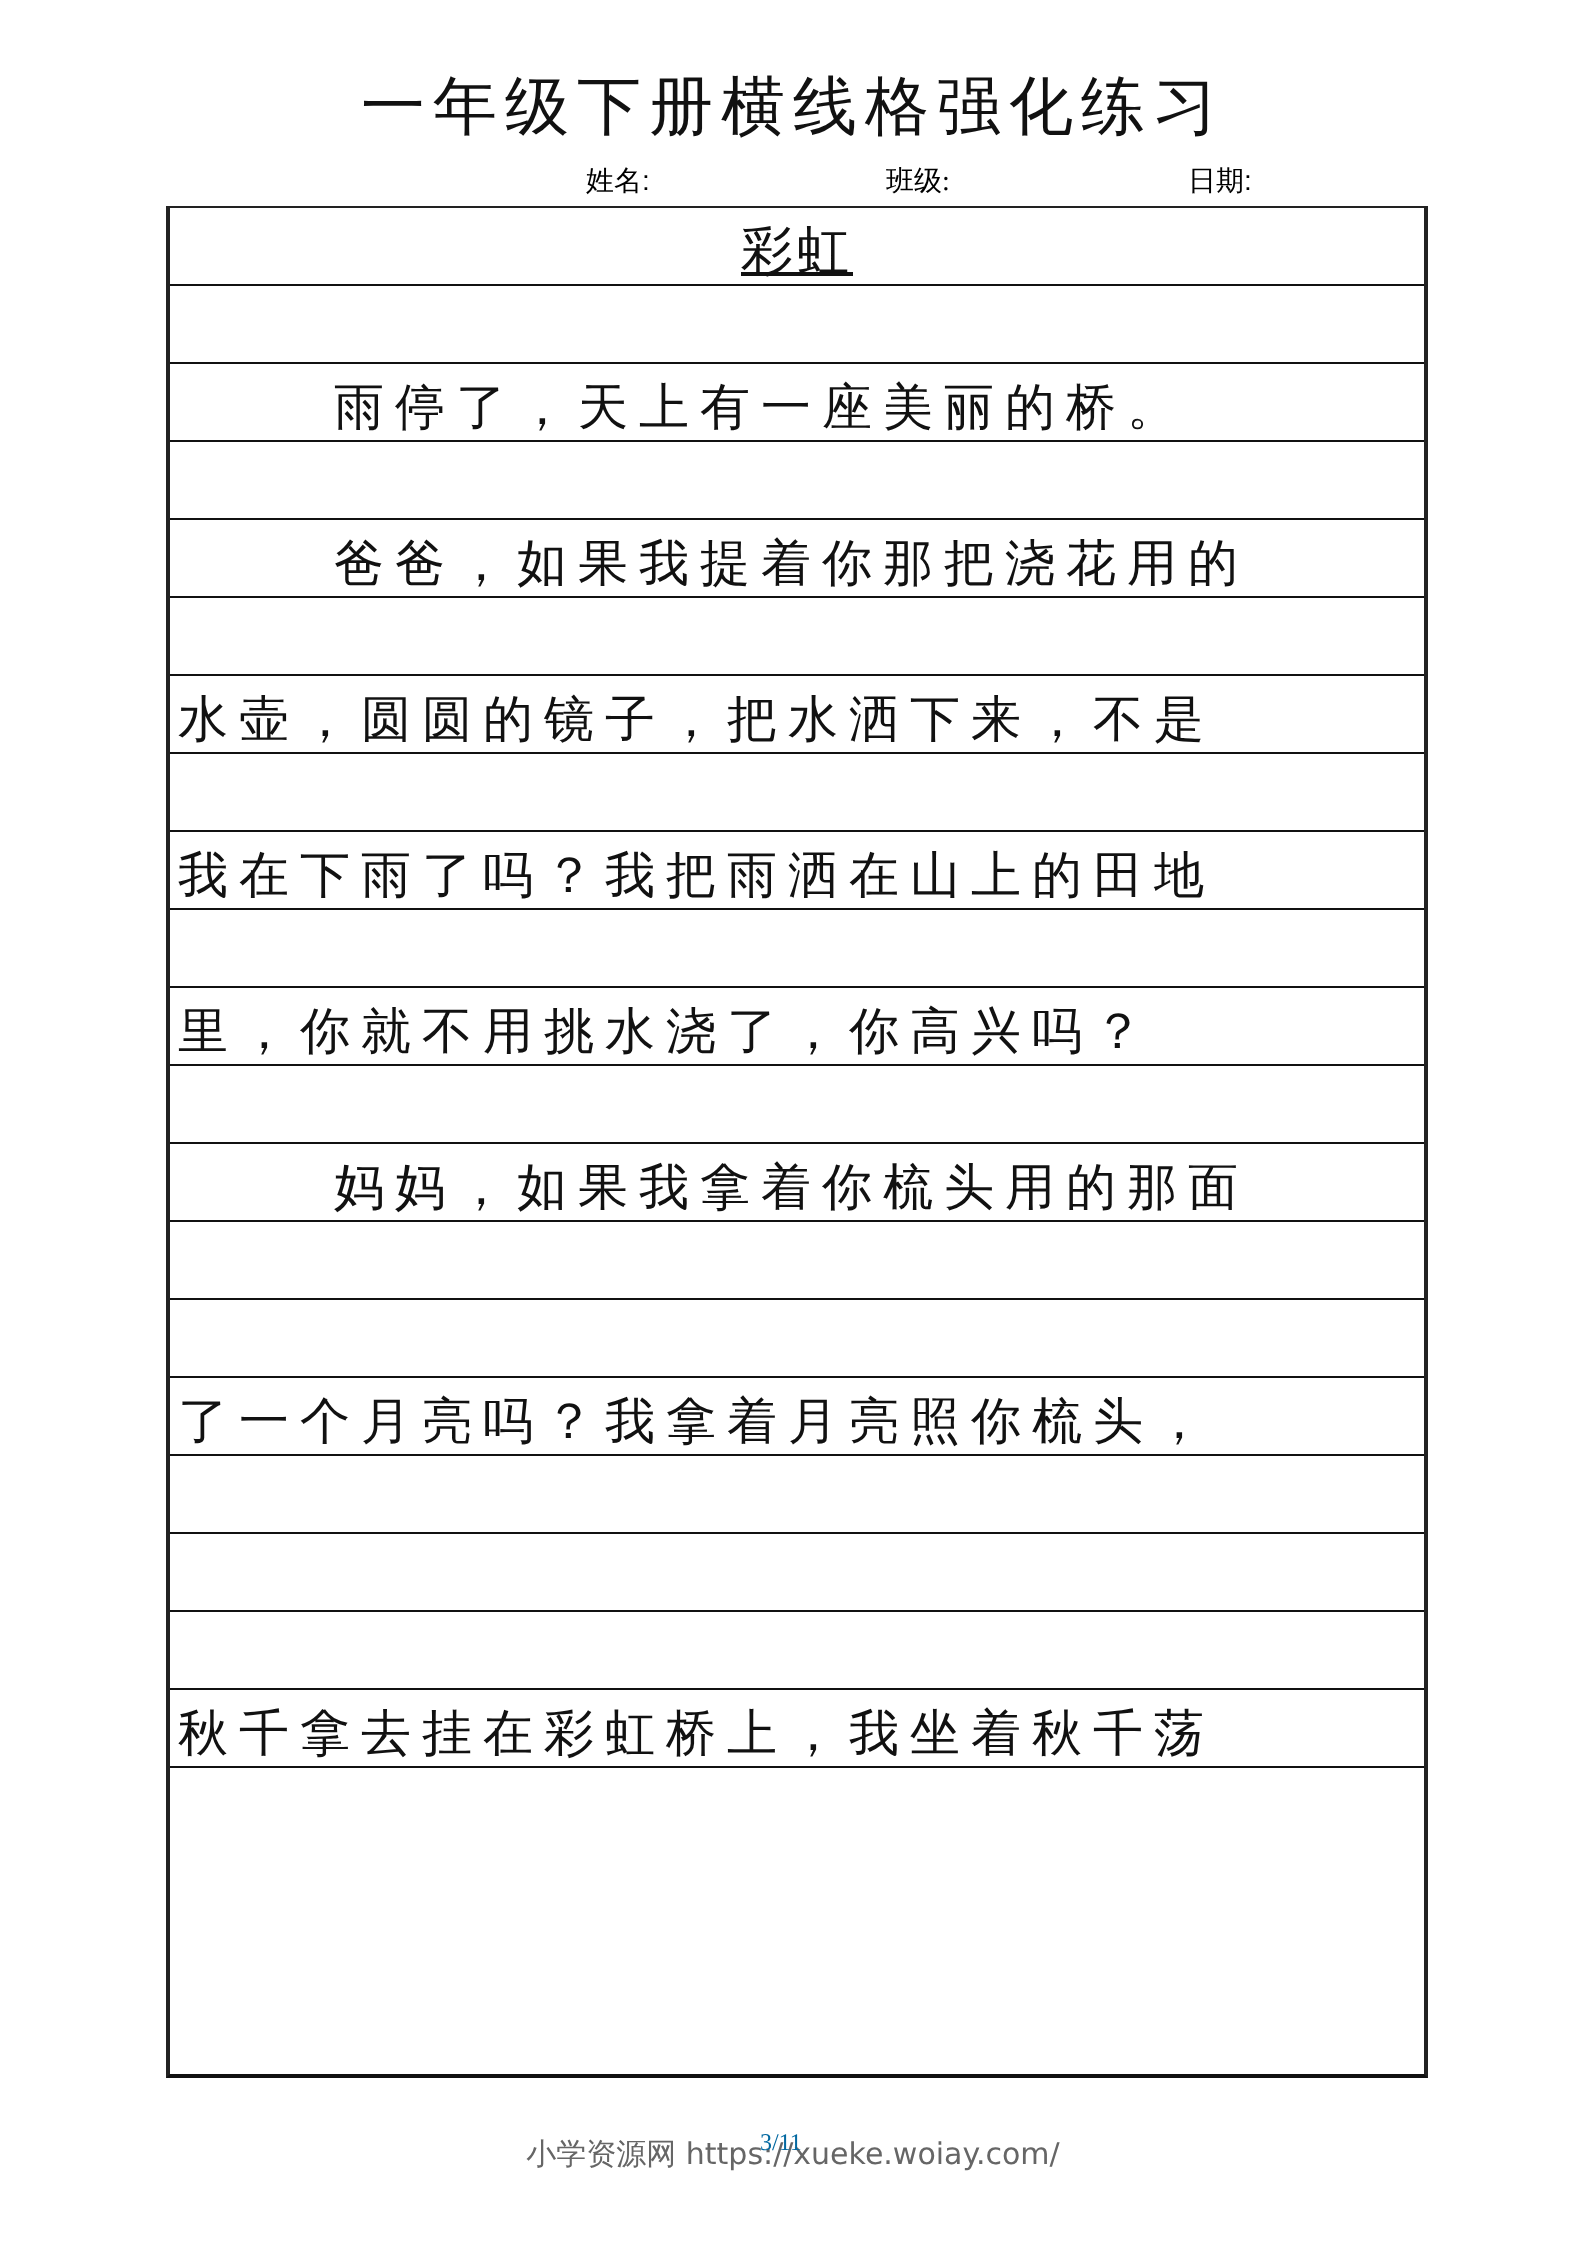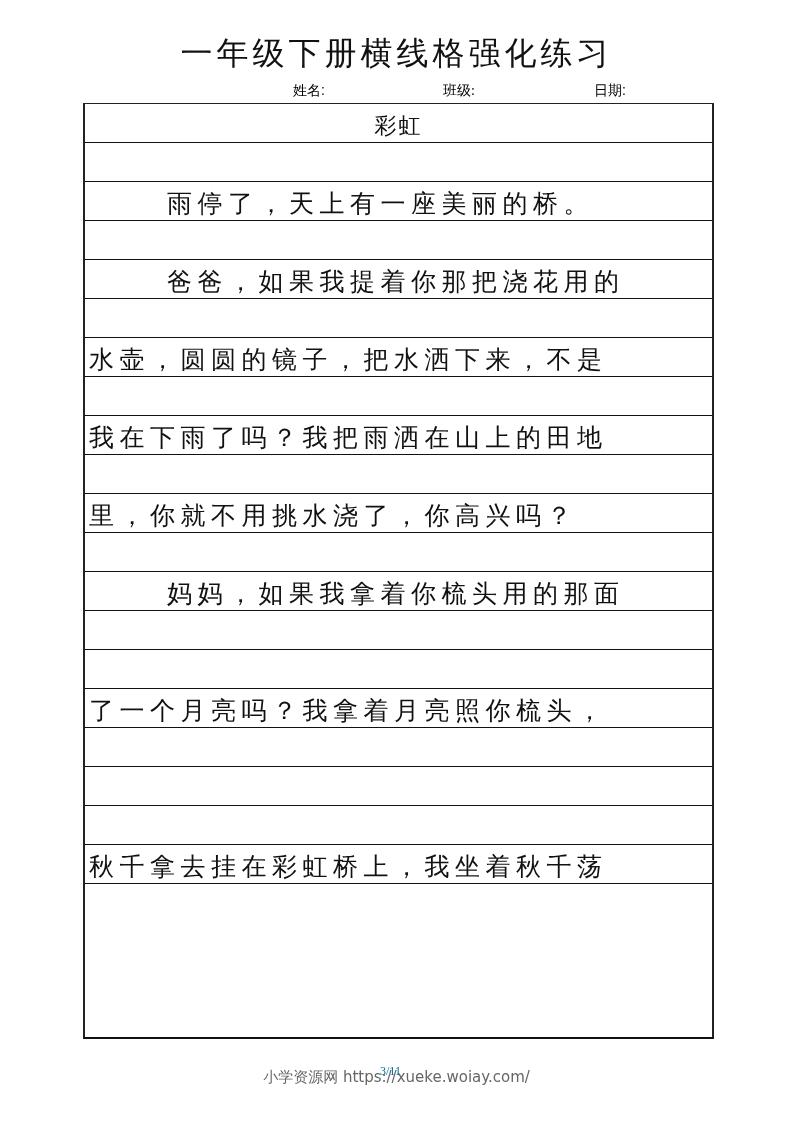--- a/index.html
+++ b/index.html
@@ -26,21 +26,21 @@
       height: 39px; border-bottom: 1.5px solid #111; box-sizing: border-box;
       position: relative; overflow: hidden;
     }
     .row:last-child { border-bottom: none; }
     .row .txt {
       position: absolute; left: 4px; right: 4px; bottom: 1px;
       font-family: "DejaVu Serif", serif; font-size: 25px; color: #111;
       white-space: nowrap; letter-spacing: 5.5px; line-height: 30px;
     }
     .row .txt.indent { left: 82px; }
-    .row .txt.center { text-align: center; left: 0; right: 0; font-size: 22px; letter-spacing: 2px; }
+    .row .txt.center { text-align: center; left: 0; right: 0; font-size: 26px; letter-spacing: 2px; text-decoration: underline; }
     .footer {
       position: absolute; left: 0; top: 1068px; width: 793px; text-align: center;
       font-family: "DejaVu Sans", sans-serif; font-size: 15px; color: #666;
     }
     .page-num {
       position: absolute; left: 380px; top: 1064px;
       font-family: Liberation Serif, serif; font-size: 12px; color: #0369a1;
     }
   </style>
 </head>

